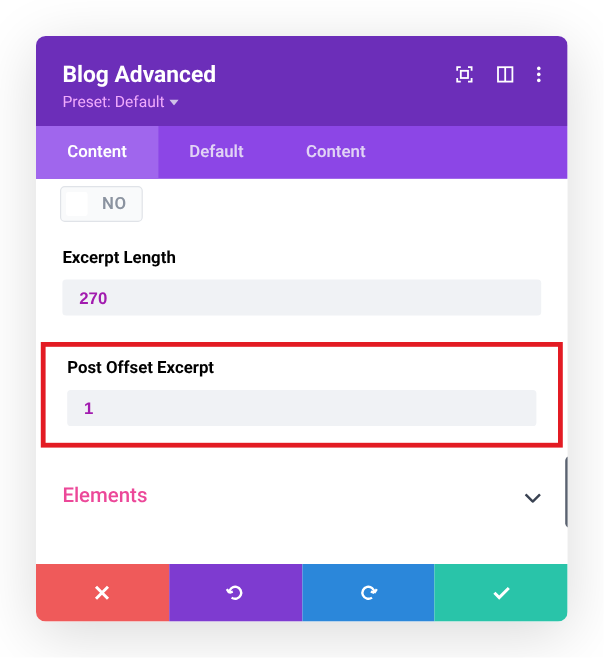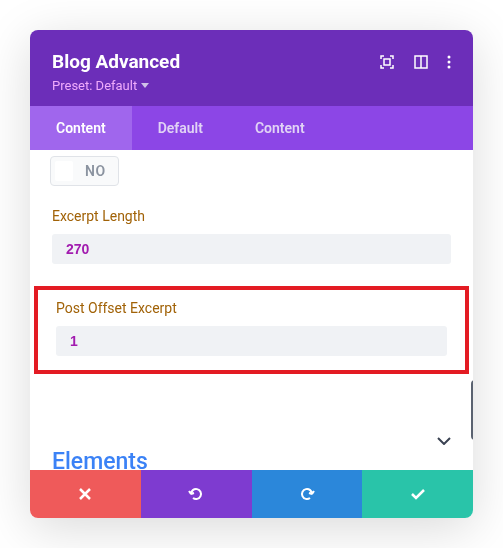--- a/index.html
+++ b/index.html
@@ -102,22 +102,22 @@
     }
     .toggle-no-text {
       margin-left: 22px;
       font-weight: 600;
     }
     .field-group {
       margin-top: 22px;
     }
     .field-label {
       font-size: 14px;
-      color: #a16207;
-      font-weight: 400;
+      color: #000000;
+      font-weight: 700;
       margin-bottom: 10px;
     }
     .field-input {
       width: 100%;
       background: #f0f2f5;
       border: none;
       padding: 7px 14px;
       font-size: 14px;
       color: #a21caf;
       border-radius: 3px;
@@ -139,24 +139,23 @@
     }
     .section {
       margin-top: 30px;
       display: flex;
       justify-content: space-between;
       align-items: center;
       cursor: pointer;
       padding-bottom: 4px;
     }
     .section-title {
-      font-size: 23px;
-      color: #3b82f6;
+      font-size: 17px;
+      color: #ec4899;
       font-weight: 500;
-      margin-top: 44px;
     }
     .chevron {
       color: #3a4252;
     }
     .footer {
       display: flex;
     }
     .footer-btn {
       flex: 1;
       padding: 16px 0;

